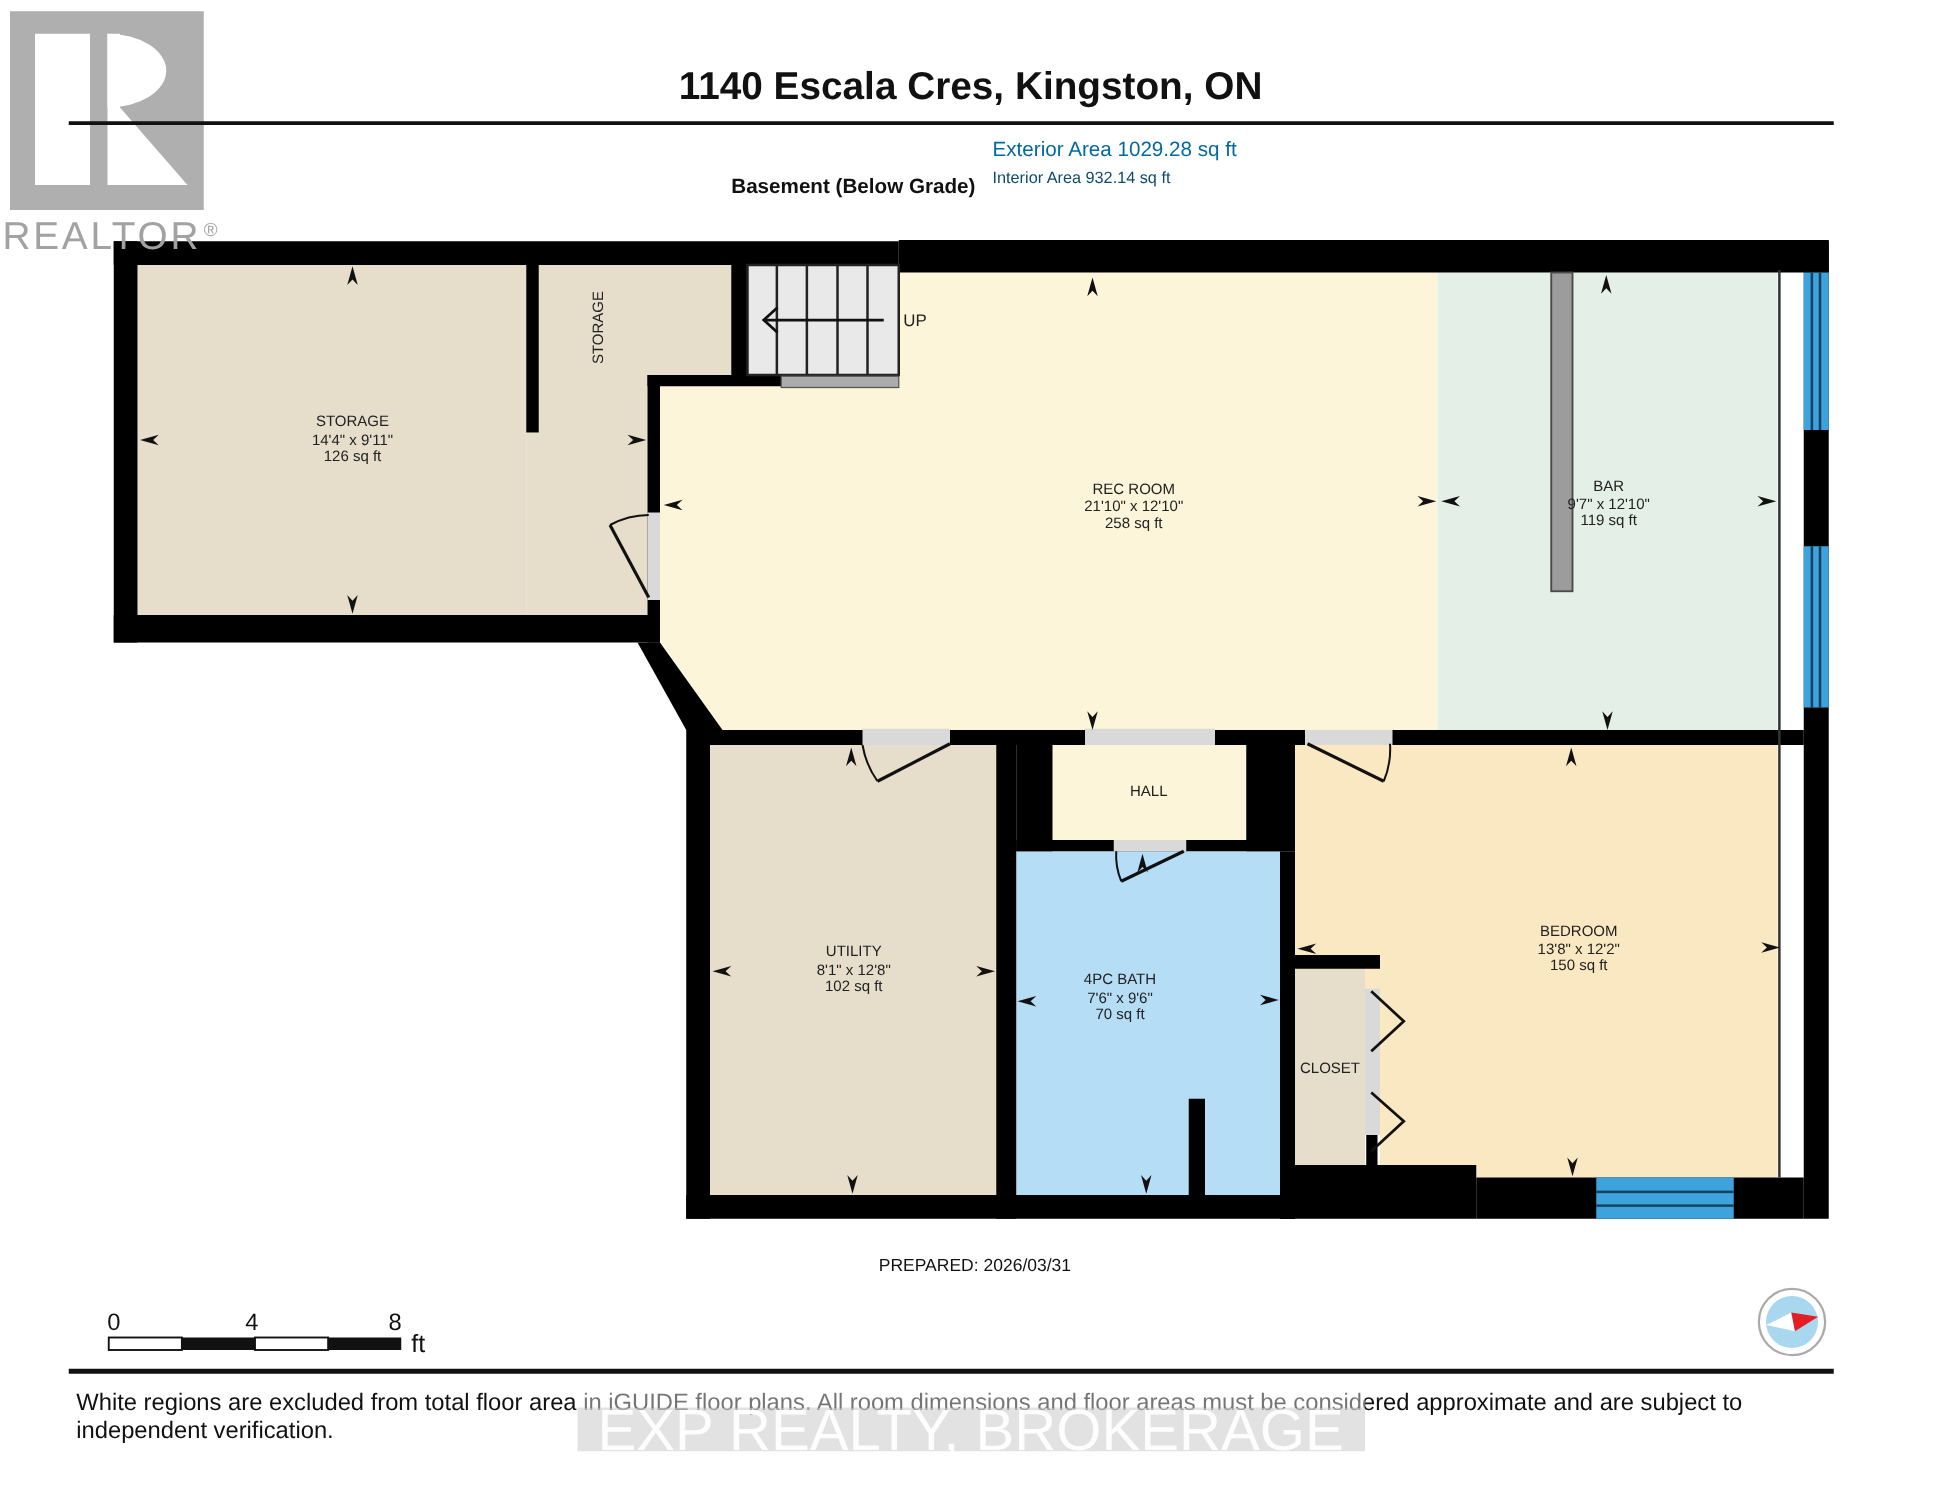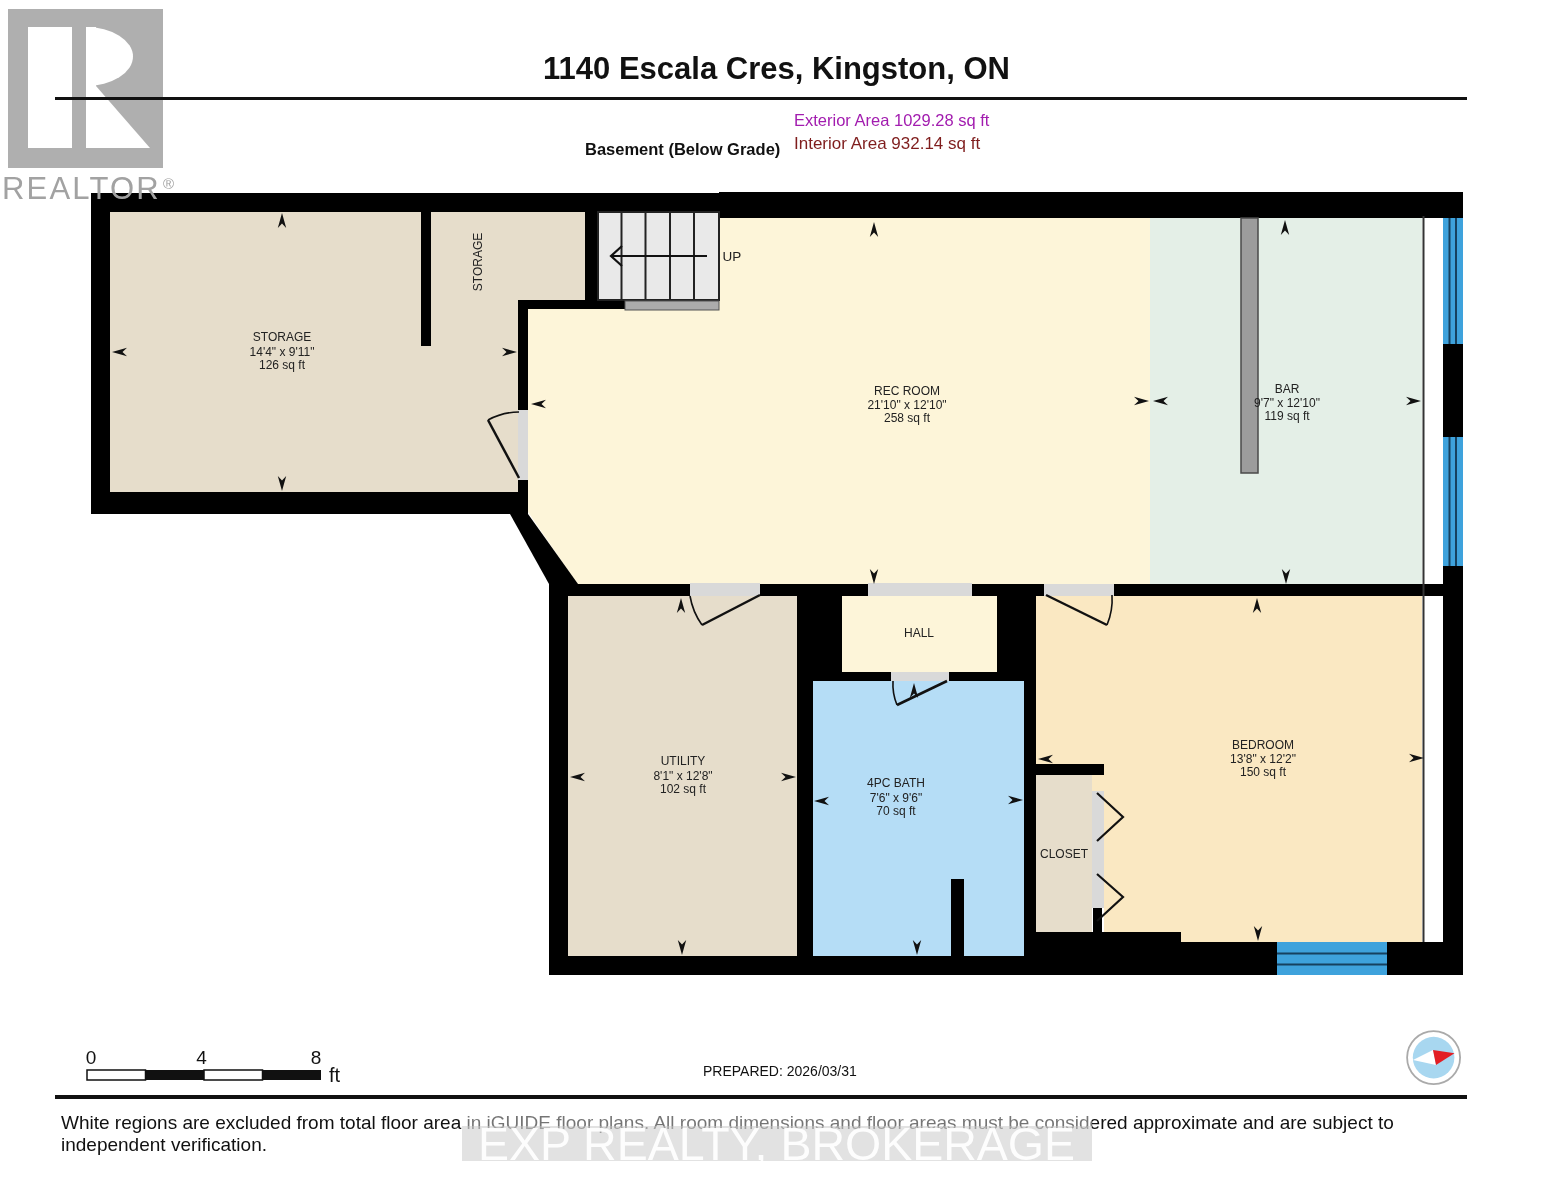--- a/index.html
+++ b/index.html
@@ -10,23 +10,23 @@
 </head>
 <body>
 <div id="page">
 
 <div class="abs" style="left:0;top:51px;width:1553px;text-align:center;font-size:31px;font-weight:bold;color:#111;">1140 Escala Cres, Kingston, ON</div>
 
 <div class="abs" style="left:55px;top:97px;width:1442px;height:3px;background:#111;z-index:5;"></div>
 
 <div class="abs" style="left:585px;top:111px;font-size:16.5px;font-weight:bold;color:#111;margin-top:29px;">Basement (Below Grade)</div>
 
-<div class="abs" style="left:794px;top:111px;font-size:16.5px;color:#a21caf;">Exterior Area 1029.28 sq ft</div>
-
-<div class="abs" style="left:794px;top:134px;font-size:17px;color:#7f1d1d;">Interior Area 932.14 sq ft</div>
+<div class="abs" style="left:794px;top:111px;font-size:16.5px;color:#0369a1;">Exterior Area 1029.28 sq ft</div>
+
+<div class="abs" style="left:794px;top:134px;font-size:13px;color:#0c4a6e;">Interior Area 932.14 sq ft</div>
 
 <svg class="abs" style="left:0;top:0;" width="1553" height="1200" viewBox="0 0 1553 1200">
 
   <g>
         <rect x="110" y="212" width="311" height="280" fill="#E6DDCB"></rect>
       </g>
 
   <g>
         <path d="M431,212 H585 V300 H518 V492 H421 V346 H431 Z" fill="#E6DDCB"></path>
       </g>
@@ -341,21 +341,21 @@
     <rect x="75.5" y="30" width="58.5" height="10" fill="#111"></rect>
     <rect x="134" y="30" width="58.5" height="10" fill="#fff" stroke="#111" stroke-width="1.5"></rect>
     <rect x="192.5" y="30" width="58.5" height="10" fill="#111"></rect>
   </g>
   <text x="21" y="24" font-size="19" fill="#111" text-anchor="middle">0</text>
   <text x="131.5" y="24" font-size="19" fill="#111" text-anchor="middle">4</text>
   <text x="246" y="24" font-size="19" fill="#111" text-anchor="middle">8</text>
   <text x="259" y="41.5" font-size="20" fill="#111">ft</text>
 </svg>
 
-<div class="abs" style="left:703px;top:1063px;font-size:14px;color:#111;">PREPARED: 2026/03/31</div>
+<div class="abs" style="left:703px;top:1004px;font-size:14px;color:#111;">PREPARED: 2026/03/31</div>
 
 <svg class="abs" style="left:1395px;top:1025px;" width="120" height="80" viewBox="0 0 120 80">
   <circle cx="38.6" cy="32.6" r="26.5" fill="#fff" stroke="#aaa" stroke-width="1.8"></circle>
   <circle cx="38.6" cy="32.6" r="20.8" fill="#A8D7F0"></circle>
   <path d="M18,35 L38,25 L41,40 Z" fill="#fff"></path>
   <path d="M38,25 L59.5,28.3 L41,40 Z" fill="#E31E24"></path>
   <text x="74" y="20" font-size="14" fill="#111" transform="rotate(90 74 20)" text-anchor="middle">N</text>
 </svg>
 
 <div class="abs" style="left:55px;top:1095px;width:1443px;height:4px;background:#111;"></div>

